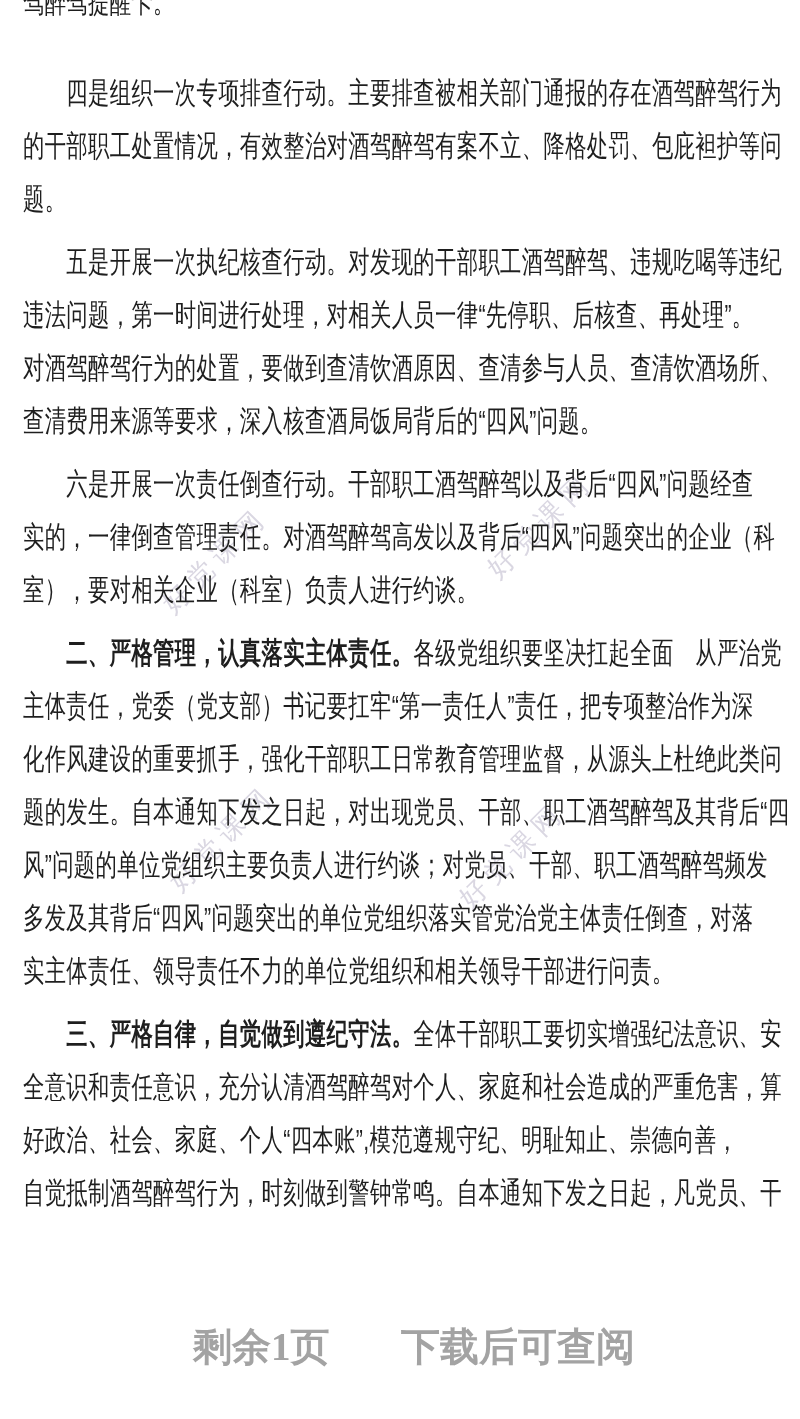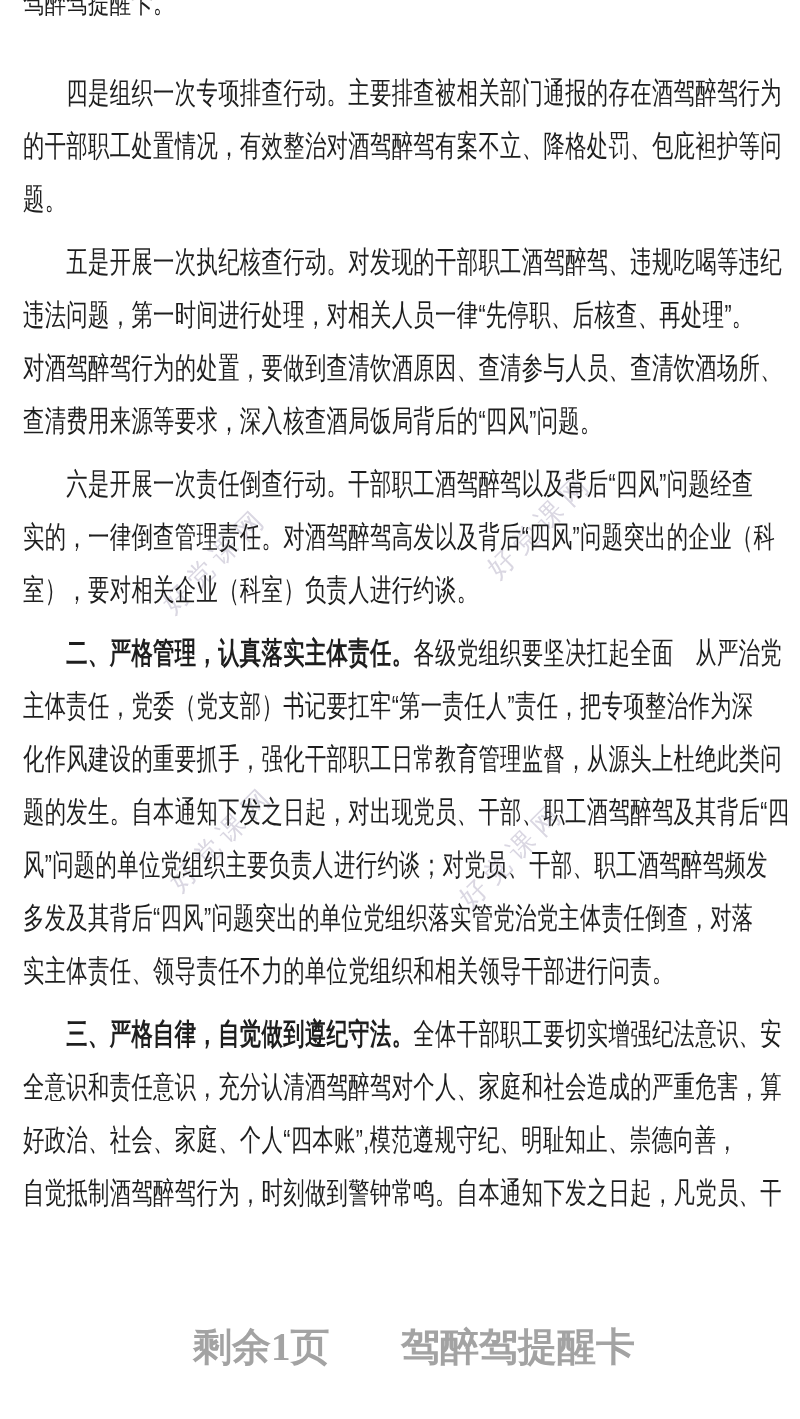--- a/index.html
+++ b/index.html
@@ -121,15 +121,15 @@
           <div class="line">　　<b>三、严格自律，自觉做到遵纪守法。</b>全体干部职工要切实增强纪法意识、安</div>
           <div class="line">全意识和责任意识，充分认清酒驾醉驾对个人、家庭和社会造成的严重危害，算</div>
           <div class="line">好政治、社会、家庭、个人“四本账”,模范遵规守纪、明耻知止、崇德向善，</div>
           <div class="line">自觉抵制酒驾醉驾行为，时刻做到警钟常鸣。自本通知下发之日起，凡党员、干</div>
         </div>
       </div>
   </div>
   <div class="footer">
     <span>剩余1页</span>
     <span class="gap"></span>
-    <span>驾醉驾提醒卡</span>
+    <span>下载后可查阅</span>
   </div>
 </div>
 
 </body></html>

